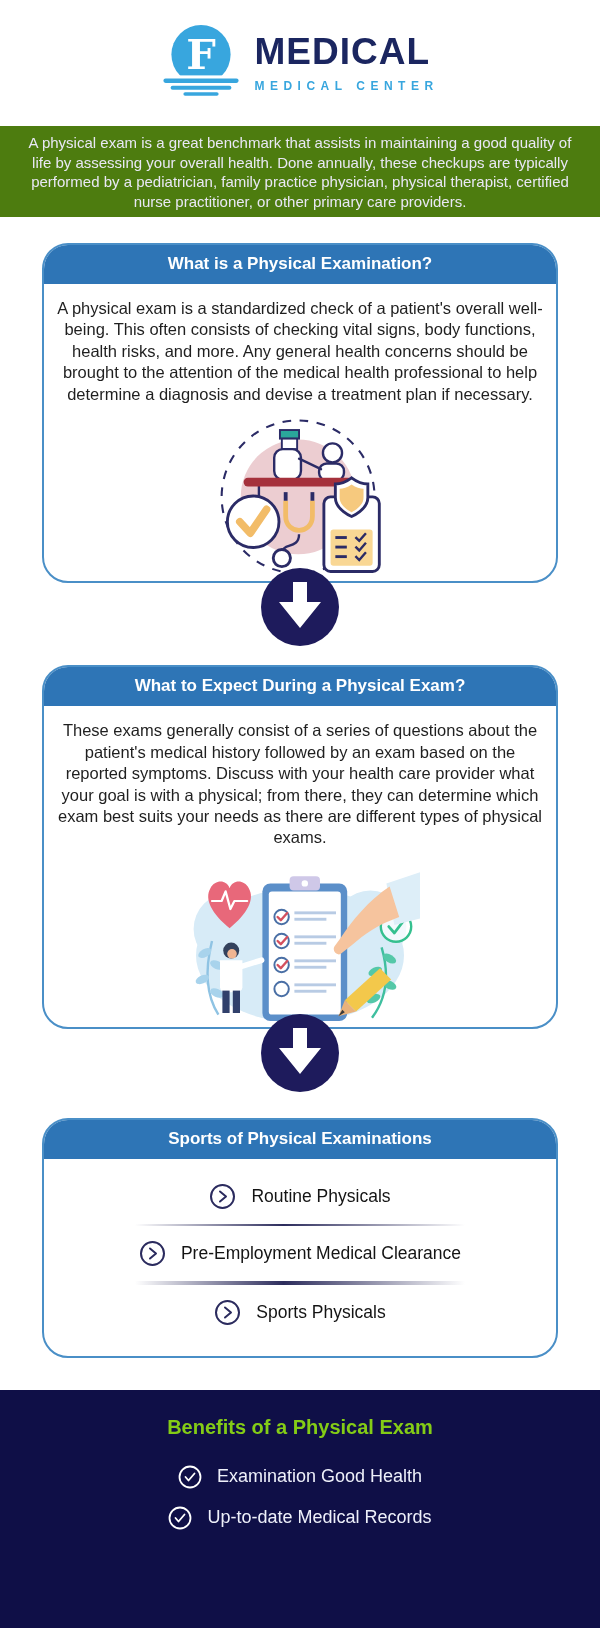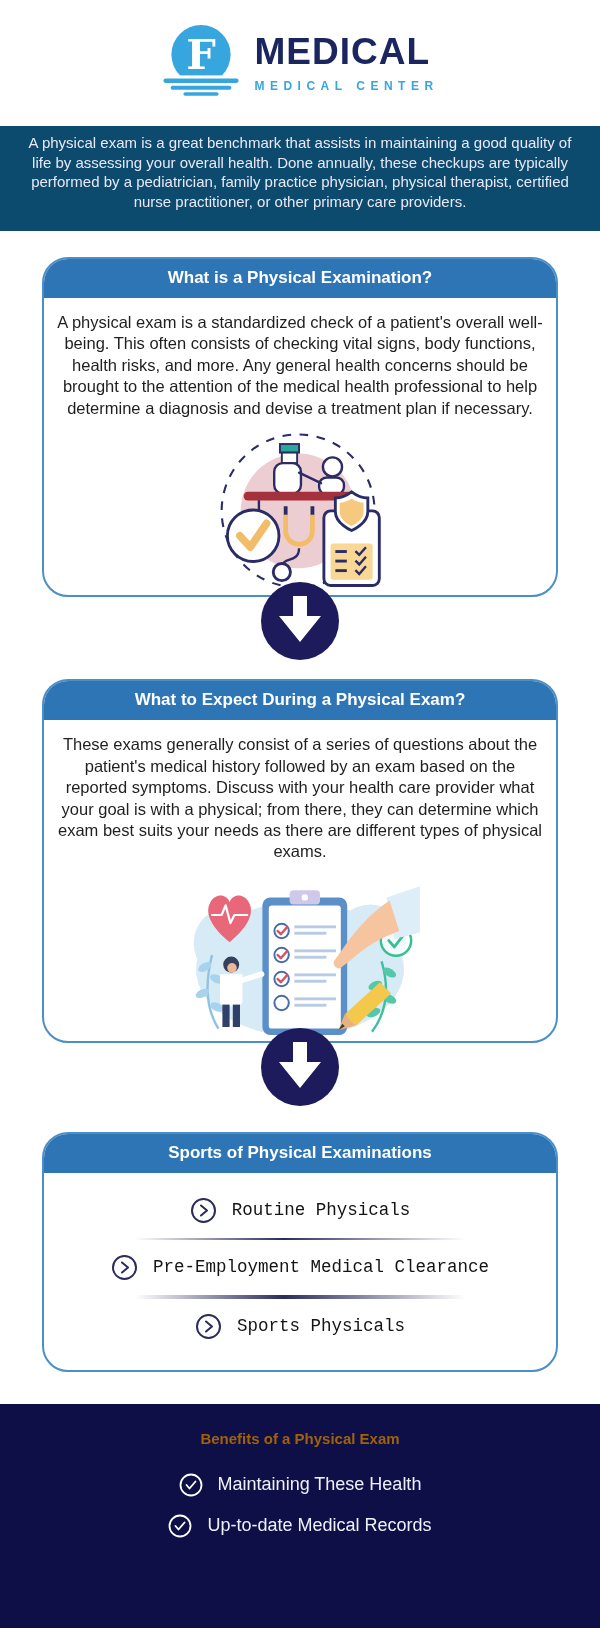--- a/index.html
+++ b/index.html
@@ -12,21 +12,21 @@
   .page{width:600px;height:1628px;display:flex;flex-direction:column;overflow:hidden;background:#fff;}
 
   
   .logo-bar{height:126px;display:flex;align-items:center;justify-content:center;gap:13px;background:#fff;}
   .logo-mark{width:80px;height:86px;flex:0 0 auto;}
   .logo-text{display:flex;flex-direction:column;align-items:flex-start;}
   .logo-name{font-size:37px;font-weight:700;letter-spacing:1px;color:#1b2660;line-height:1;}
   .logo-tagline{font-size:12px;font-weight:700;letter-spacing:5.5px;color:#38a6de;margin-top:9px;}
 
   
-  .intro-band{background:#0c4a6e;color:#e9e8f5;text-align:center;padding:7px 24px 20px;}
+  .intro-band{background:#4d7c0f;color:#e9e8f5;text-align:center;padding:7px 24px 6px;}
   .intro-band p{margin:0 auto;max-width:548px;font-size:15px;line-height:1.3;}
 
   
   .card{
     margin:0 42px;border:2px solid #4a8fc7;border-radius:26px;
     background:#fff;overflow:hidden;position:relative;z-index:1;
   }
   .card-header{
     background:#2e75b6;color:#fff;text-align:center;
     font-size:17px;font-weight:700;padding:9px 10px 10px;
@@ -44,32 +44,32 @@
 
   
   .flow-arrow{
     width:78px;height:78px;border-radius:50%;
     background:#1e1b5c;margin:-15px auto 0;
     position:relative;z-index:2;
     display:flex;align-items:center;justify-content:center;
   }
 
   
-  .type-list{padding:10px 17px 16px;font-family:Liberation Mono, monospace;}
+  .type-list{padding:10px 17px 16px;}
   .type-item{display:flex;align-items:center;justify-content:center;gap:15px;padding:14px 0;}
   .type-label{font-size:17.5px;color:#141414;}
   .type-divider{
     width:330px;height:2px;margin:0 auto;
     background:linear-gradient(90deg, rgba(24,24,76,0) 0%, #2c2c5c 45%, rgba(24,24,76,0) 100%);
   }
   .chev-circle{flex:0 0 auto;}
 
   
   .footer{background:#0f0f47;flex:1;margin-top:32px;padding-top:26px;text-align:center;}
-  .footer-title{color:#a16207;font-size:15px;font-weight:700;margin:0 12px 26px;}
+  .footer-title{color:#84cc16;font-size:20px;font-weight:700;margin:0 12px 26px;}
   .benefit-row{display:flex;align-items:center;justify-content:center;gap:15px;margin:0 0 17px;}
   .benefit-label{color:#eef0fa;font-size:18px;}
 </style>
 </head>
 <body>
 
 <div class="page">
 
   <header class="logo-bar">
     <svg class="logo-mark" viewBox="0 0 100 105" aria-hidden="true">
@@ -248,21 +248,21 @@
   </section>
 
   <footer class="footer">
     <h2 class="footer-title">Benefits of a Physical Exam</h2>
 
     <div class="benefit-row">
       <svg width="24" height="24" viewBox="0 0 24 24">
         <circle cx="12" cy="12" r="10.5" fill="none" stroke="#ffffff" stroke-width="1.8"></circle>
         <path d="M7.5,12 l3,3.5 6,-7" fill="none" stroke="#ffffff" stroke-width="1.8" stroke-linecap="round" stroke-linejoin="round"></path>
       </svg>
-      <span class="benefit-label">Maintaining These Health</span>
+      <span class="benefit-label">Examination Good Health</span>
     </div>
 
     <div class="benefit-row">
       <svg width="24" height="24" viewBox="0 0 24 24">
         <circle cx="12" cy="12" r="10.5" fill="none" stroke="#ffffff" stroke-width="1.8"></circle>
         <path d="M7.5,12 l3,3.5 6,-7" fill="none" stroke="#ffffff" stroke-width="1.8" stroke-linecap="round" stroke-linejoin="round"></path>
       </svg>
       <span class="benefit-label">Up-to-date Medical Records</span>
     </div>
   </footer>

